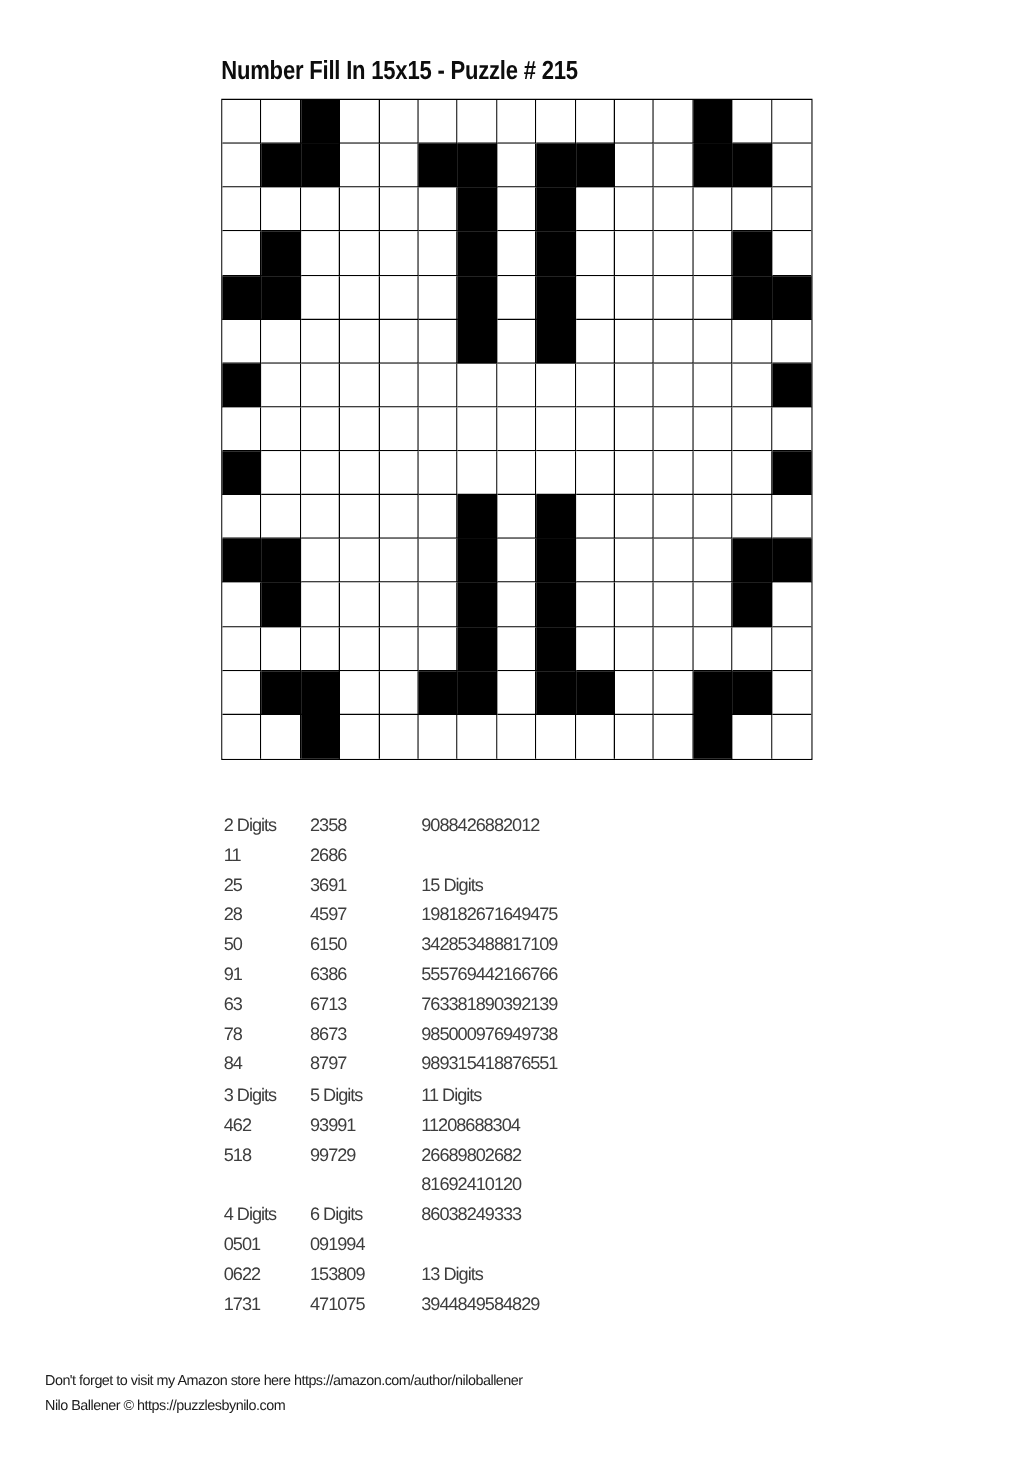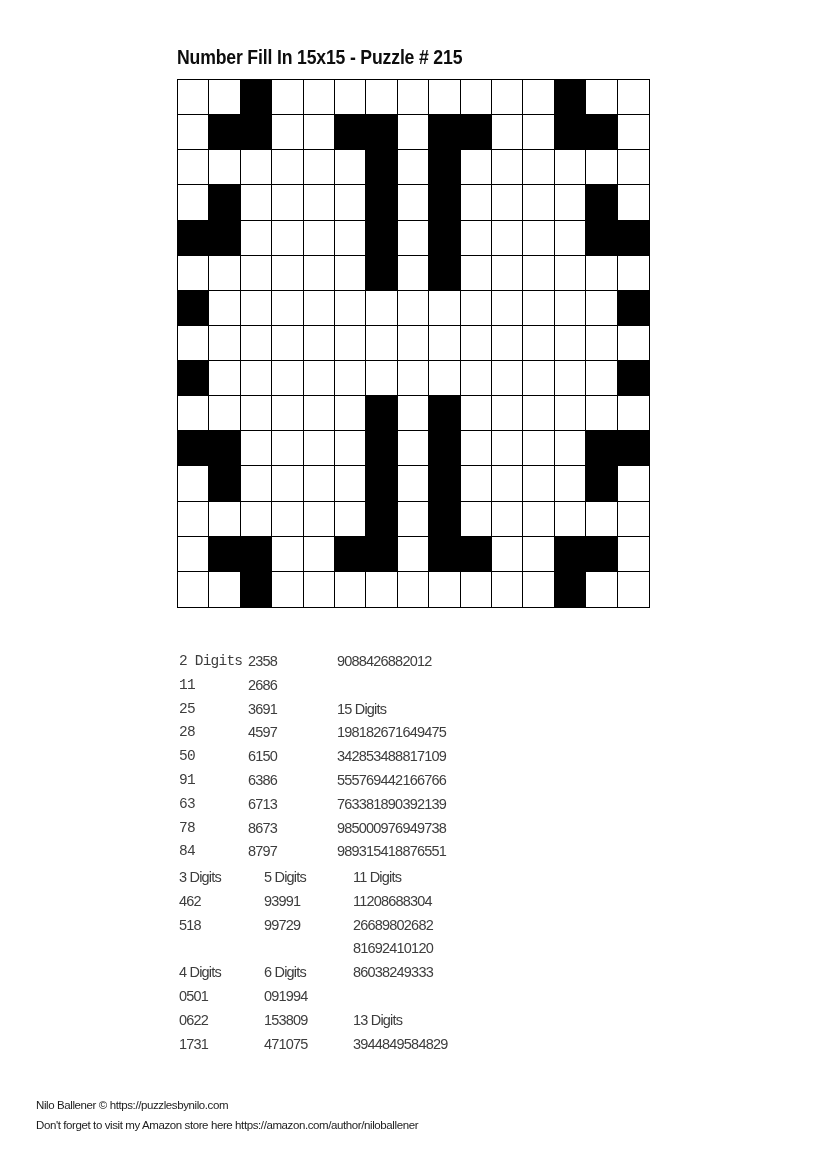--- a/index.html
+++ b/index.html
@@ -53,26 +53,26 @@
     color: #3d3d3d;
     font-size: 14.5px;
     letter-spacing: -0.8px;
   }
   .clue-row {
     height: 23.8px;
     line-height: 23.8px;
     white-space: nowrap;
   }
   .clues-top { left: 179px; top: 650px; }
-  .clues-top .clue-col:nth-child(1) { width: 69px; font-family: Liberation Mono, monospace; }
+  .clues-top .clue-col:nth-child(1) { width: 69px; }
   .clues-top .clue-col:nth-child(2) { width: 89px; }
   .clues-top .clue-col:nth-child(3) { width: 141px; }
   .clues-bottom { left: 179px; top: 866px; }
   .clues-bottom .clue-col:nth-child(1) { width: 69px; }
-  .clues-bottom .clue-col:nth-child(2) { width: 89px; margin-left: 16px; }
+  .clues-bottom .clue-col:nth-child(2) { width: 89px; }
   .footer {
     position: absolute;
     left: 36px;
     top: 1096px;
     font-size: 11.5px;
     line-height: 19.5px;
     color: #1c1c1c;
     letter-spacing: -0.4px;
   }
 </style>
@@ -372,15 +372,15 @@
       <div class="clue-row">26689802682</div>
       <div class="clue-row">81692410120</div>
       <div class="clue-row">86038249333</div>
       <div class="clue-row"></div>
       <div class="clue-row">13 Digits</div>
       <div class="clue-row">3944849584829</div>
     </div>
   </div>
 
 <div class="footer">
+  <div>Don't forget to visit my Amazon store here https://amazon.com/author/niloballener</div>
   <div>Nilo Ballener © https://puzzlesbynilo.com</div>
-  <div>Don't forget to visit my Amazon store here https://amazon.com/author/niloballener</div>
 </div>
 
 </body></html>

